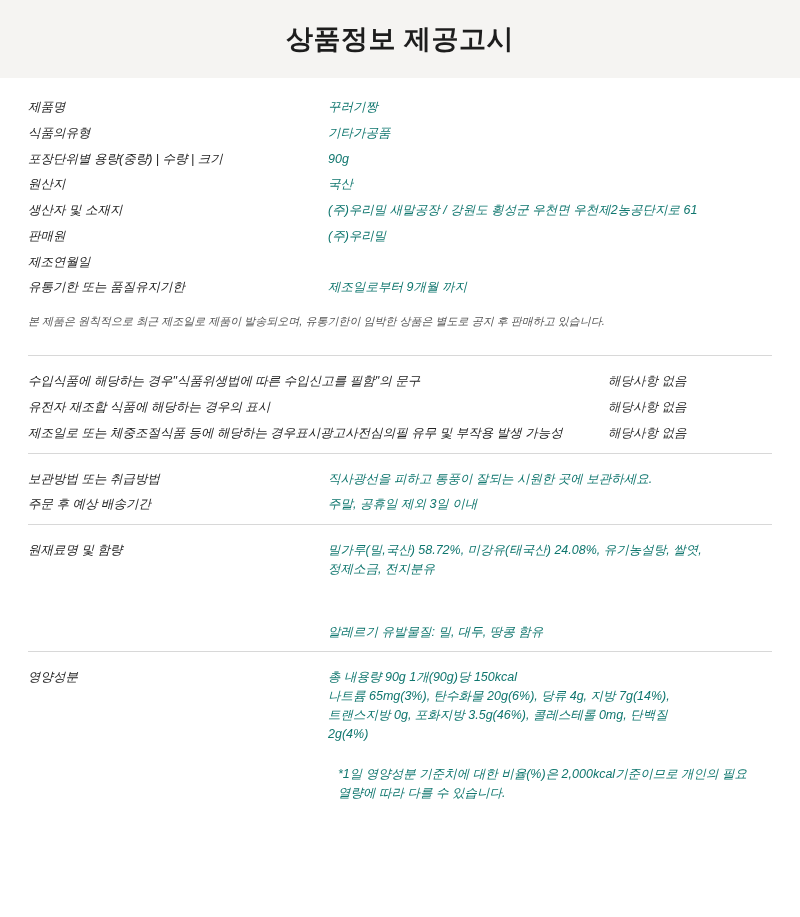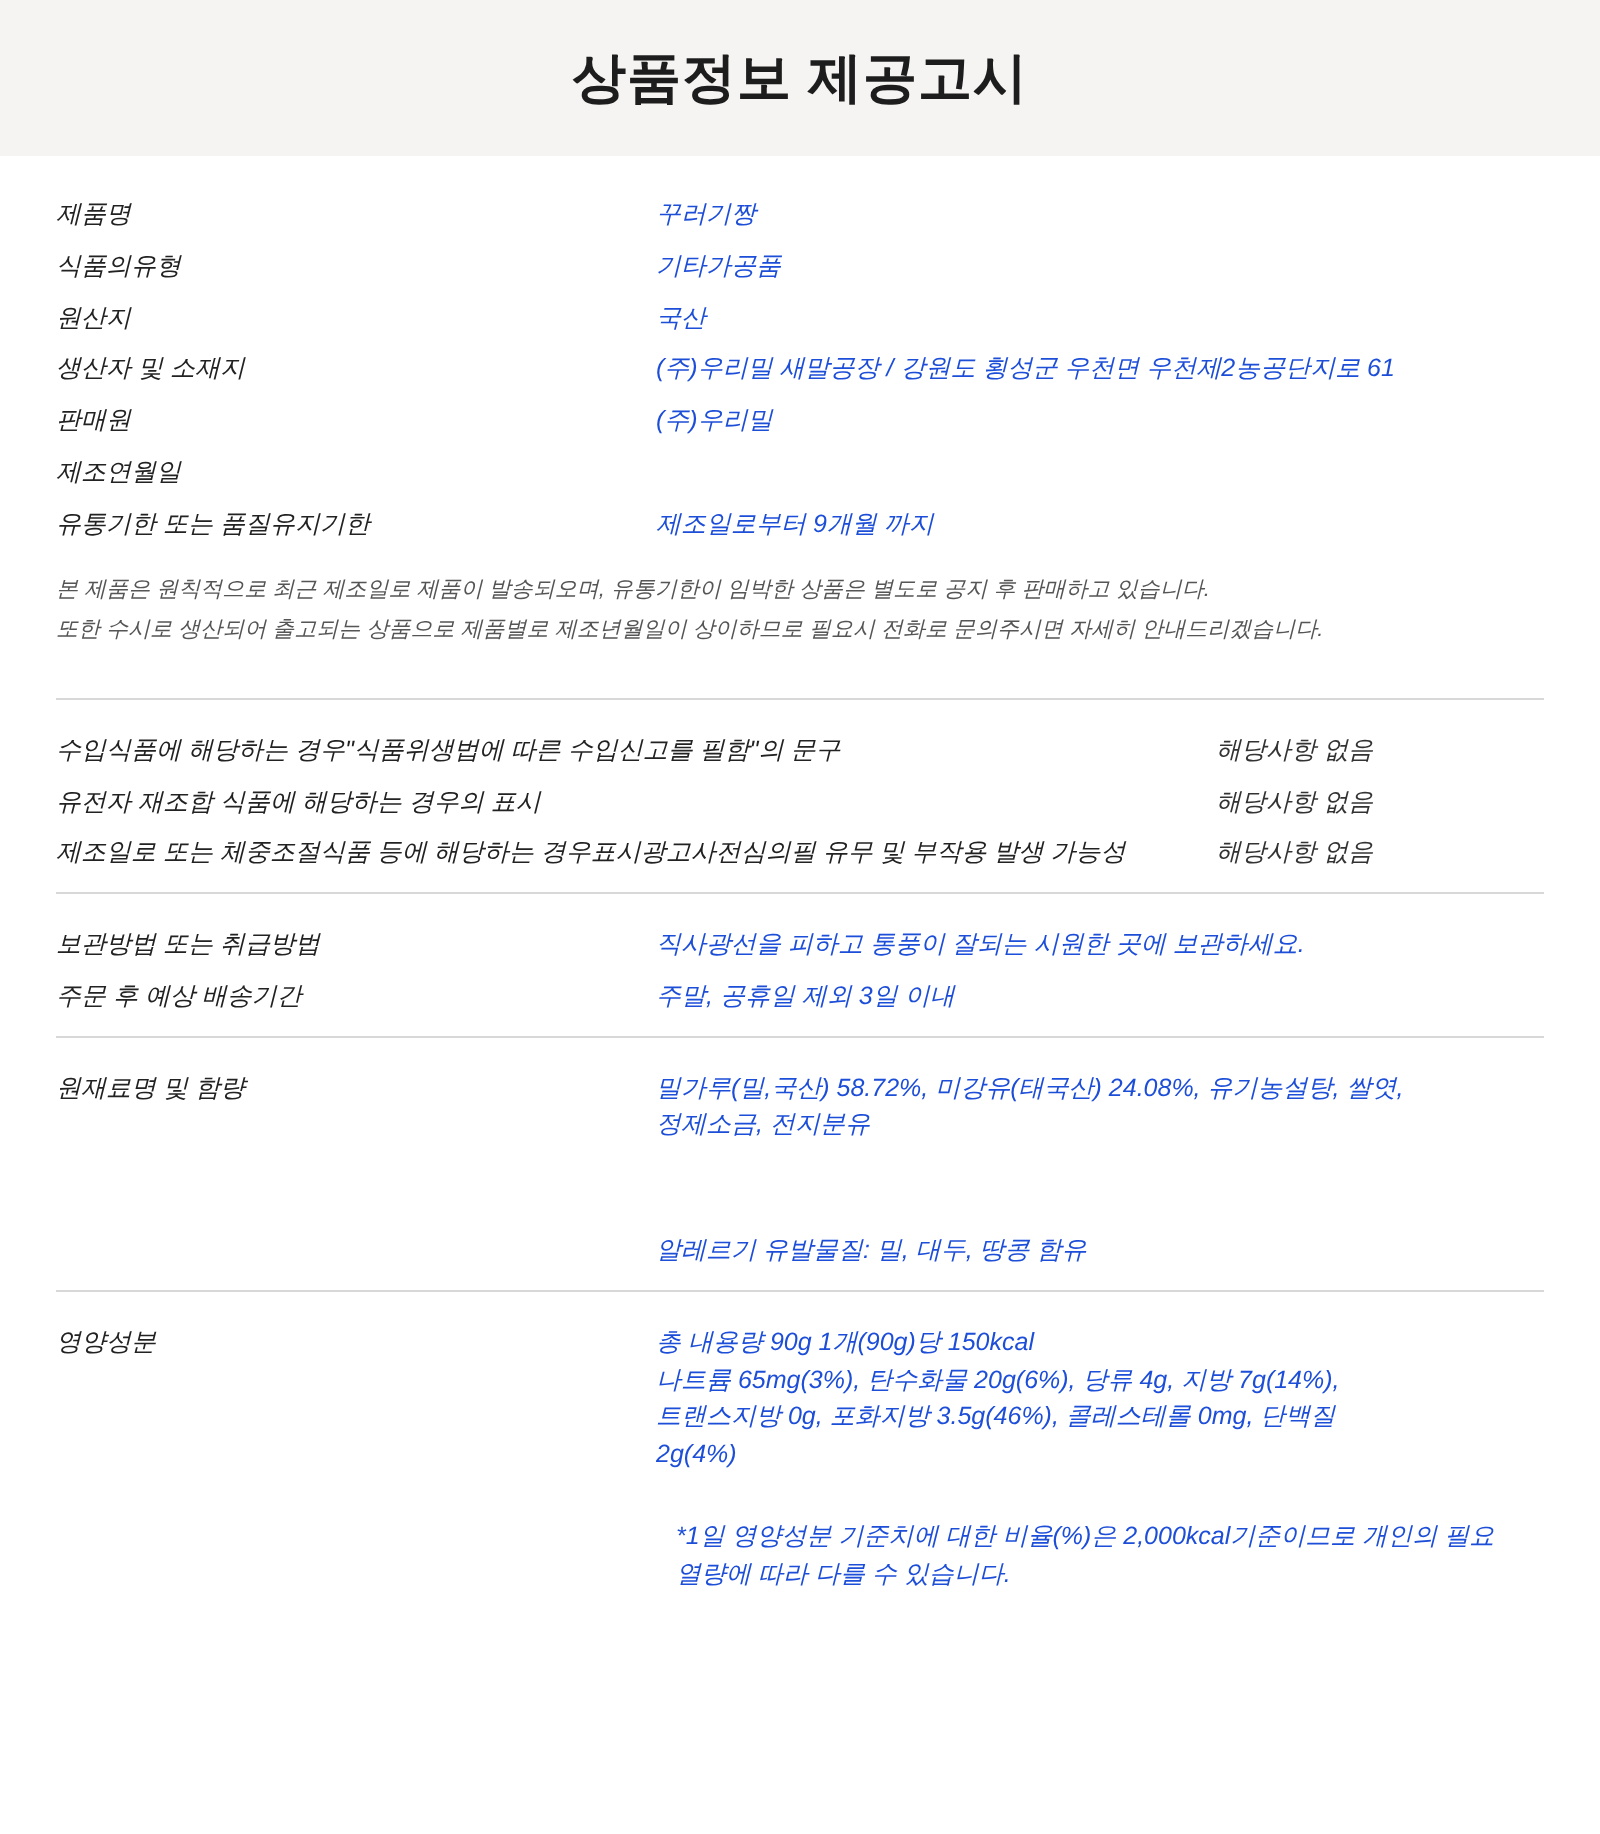--- a/index.html
+++ b/index.html
@@ -55,21 +55,21 @@
   .label {
     width: 300px;
     flex: 0 0 300px;
     font-size: 12.5px;
     color: #222;
     line-height: 1.5;
   }
   .value {
     flex: 1 1 auto;
     font-size: 12.5px;
-    color: #1d4ed8;
+    color: #0f766e;
     line-height: 1.5;
   }
   .value-right {
     flex: 0 0 auto;
     width: 92px;
     text-align: left;
     font-size: 12.5px;
     color: #333;
     line-height: 1.5;
   }
@@ -110,20 +110,24 @@
     <div class="section first-section">
       <div class="row">
         <div class="label">제품명</div>
         <div class="value">꾸러기짱</div>
       </div>
       <div class="row">
         <div class="label">식품의유형</div>
         <div class="value">기타가공품</div>
       </div>
       <div class="row">
+        <div class="label">포장단위별 용량(중량) | 수량  |  크기</div>
+        <div class="value">90g</div>
+      </div>
+      <div class="row">
         <div class="label">원산지</div>
         <div class="value">국산</div>
       </div>
       <div class="row">
         <div class="label">생산자 및 소재지</div>
         <div class="value">(주)우리밀 새말공장 / 강원도 횡성군 우천면 우천제2농공단지로 61</div>
       </div>
       <div class="row">
         <div class="label">판매원</div>
         <div class="value">(주)우리밀</div>
@@ -132,21 +136,20 @@
         <div class="label">제조연월일</div>
         <div class="value"></div>
       </div>
       <div class="row">
         <div class="label">유통기한 또는 품질유지기한</div>
         <div class="value">제조일로부터 9개월 까지</div>
       </div>
 
       <div class="note">
         <div>본 제품은 원칙적으로 최근 제조일로 제품이 발송되오며, 유통기한이 임박한 상품은 별도로 공지 후 판매하고 있습니다.</div>
-        <div>또한 수시로 생산되어 출고되는 상품으로 제품별로 제조년월일이 상이하므로 필요시 전화로 문의주시면 자세히 안내드리겠습니다.</div>
       </div>
     </div>
 
     <div class="section">
       <div class="row row-wide">
         <div class="label">수입식품에 해당하는 경우"식품위생법에 따른 수입신고를 필함"의 문구</div>
         <div class="value-right">해당사항 없음</div>
       </div>
       <div class="row row-wide">
         <div class="label">유전자 재조합 식품에 해당하는 경우의 표시</div>

